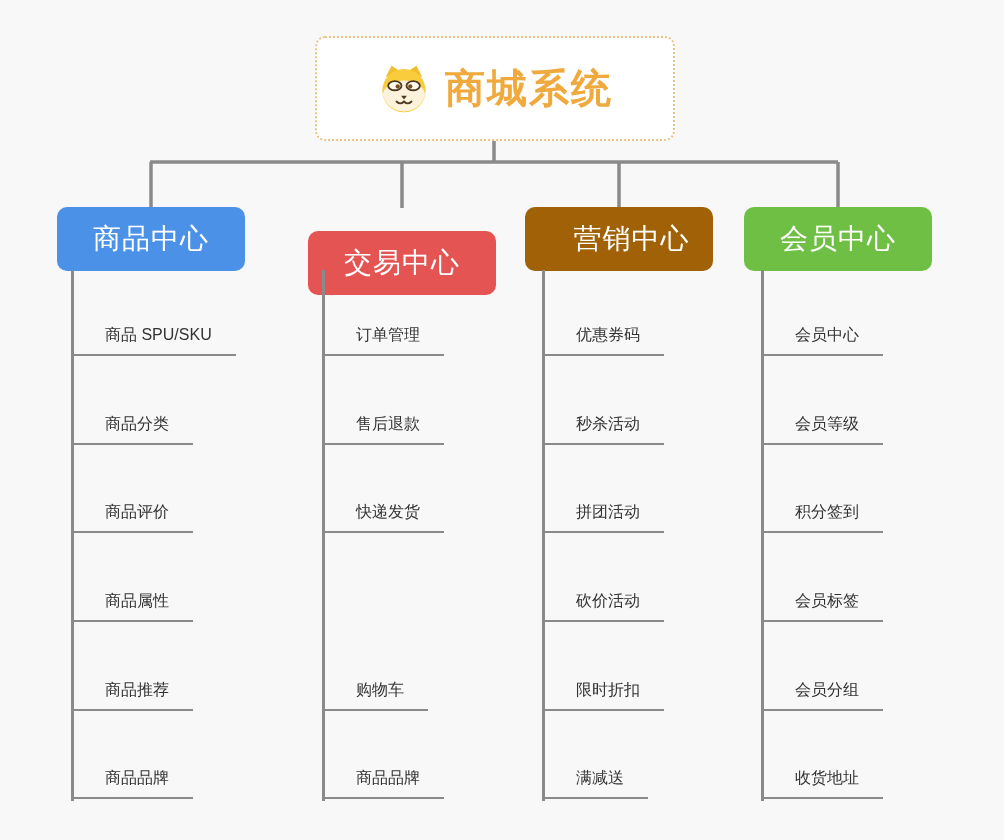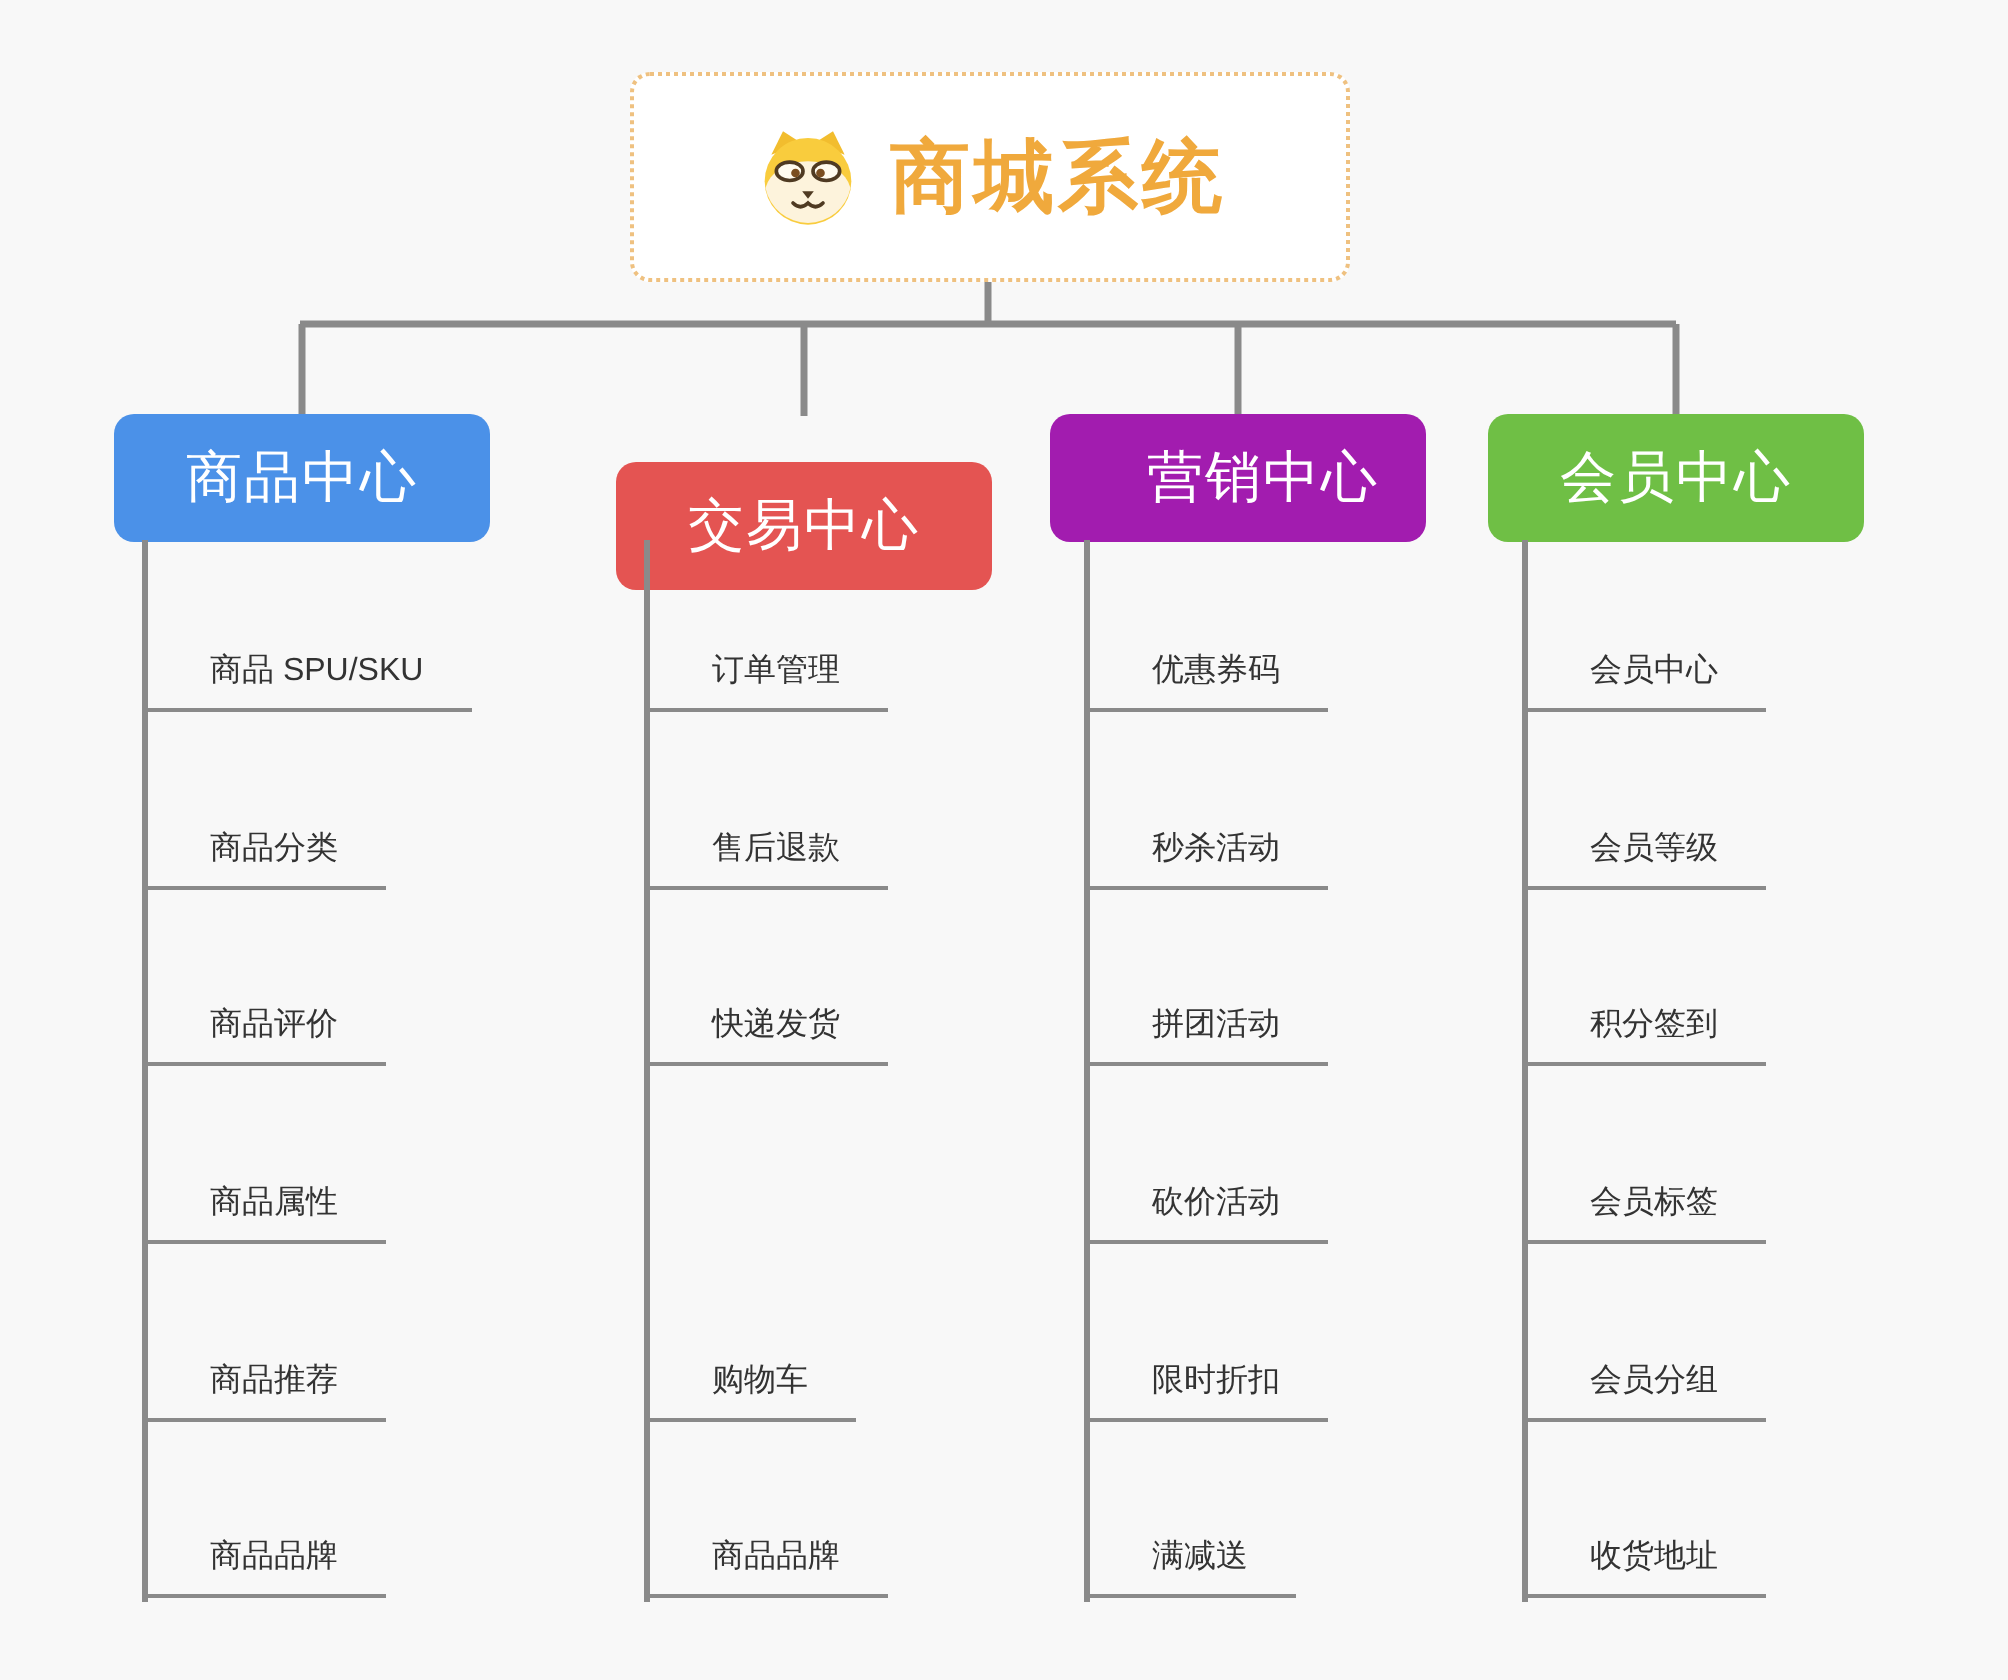--- a/index.html
+++ b/index.html
@@ -53,21 +53,21 @@
     align-items: center;
     justify-content: center;
     color: #ffffff;
     font-size: 28px;
     font-weight: 500;
     letter-spacing: 1px;
     white-space: nowrap;
   }
   .branch-blue   { background: #4b91e8; }
   .branch-red    { background: #e45452; margin-top: 24px; }
-  .branch-orange { background: #a21caf; padding-left: 25px; }
+  .branch-orange { background: #a16207; padding-left: 25px; }
   .branch-green  { background: #6fbf45; }
   
   .trunk {
     position: absolute;
     top: 270px;
     width: 3px;
     height: 531px;
     background: #8a8a8a;
   }
   

